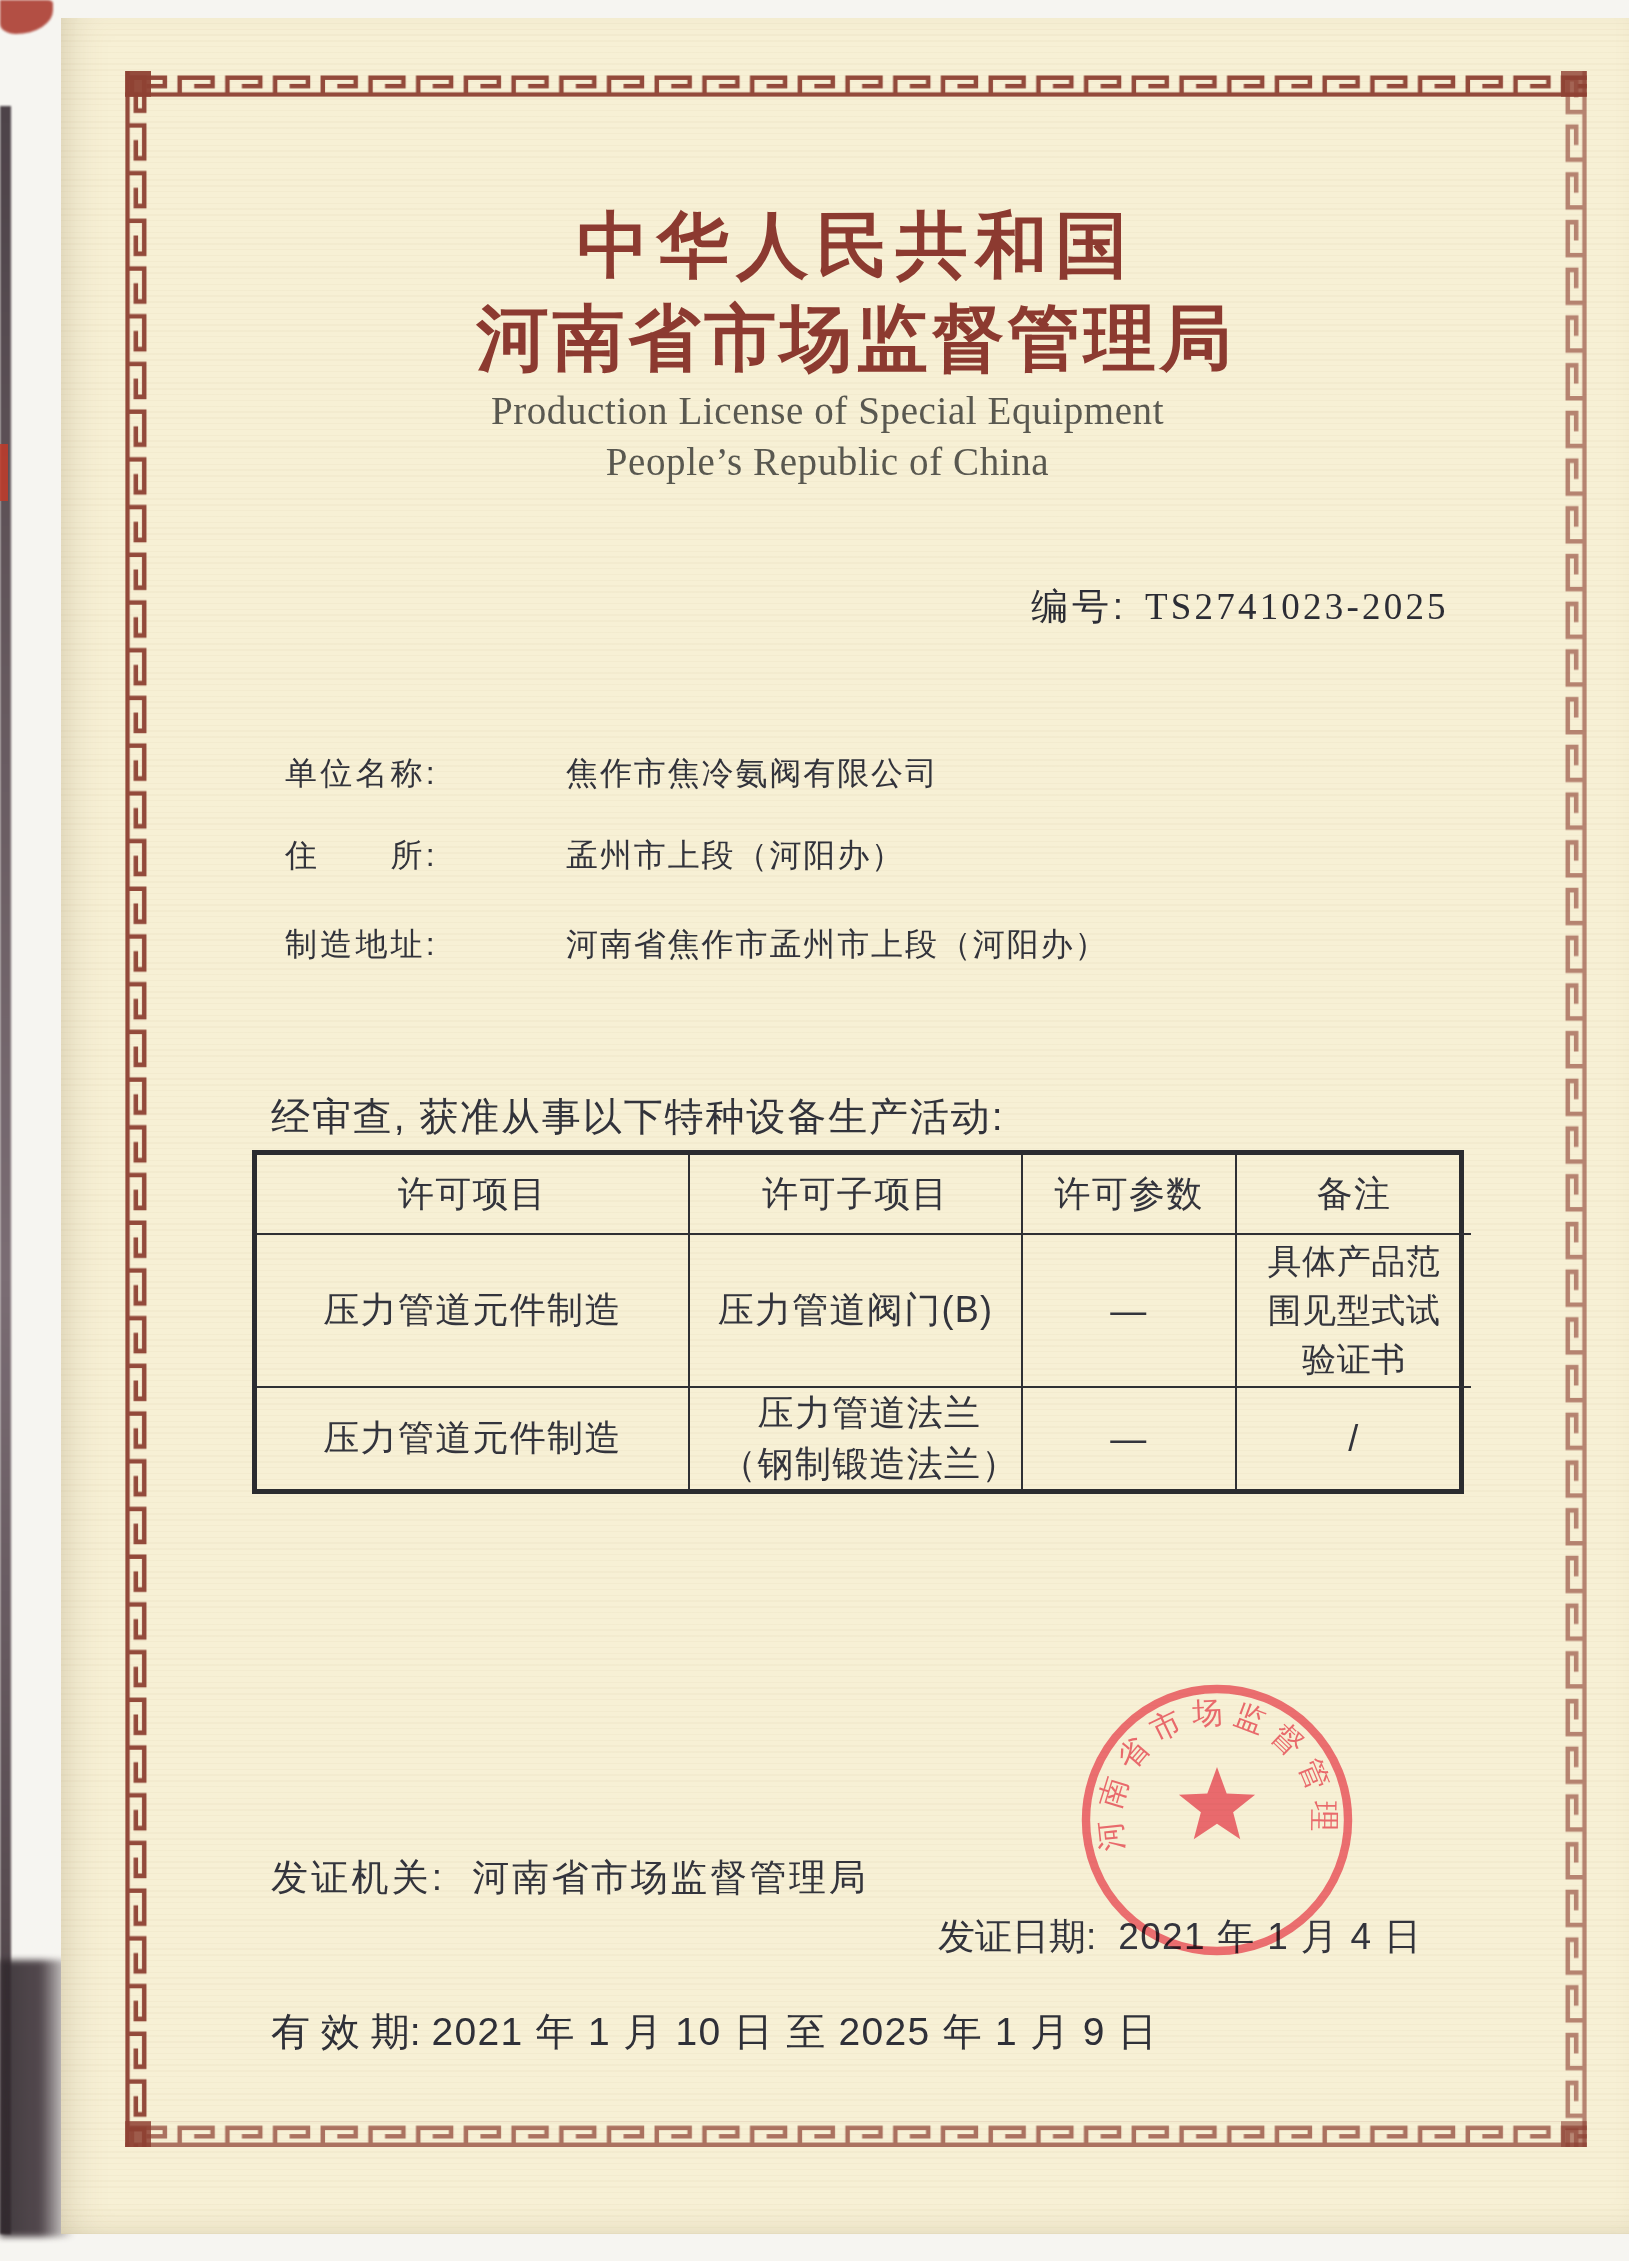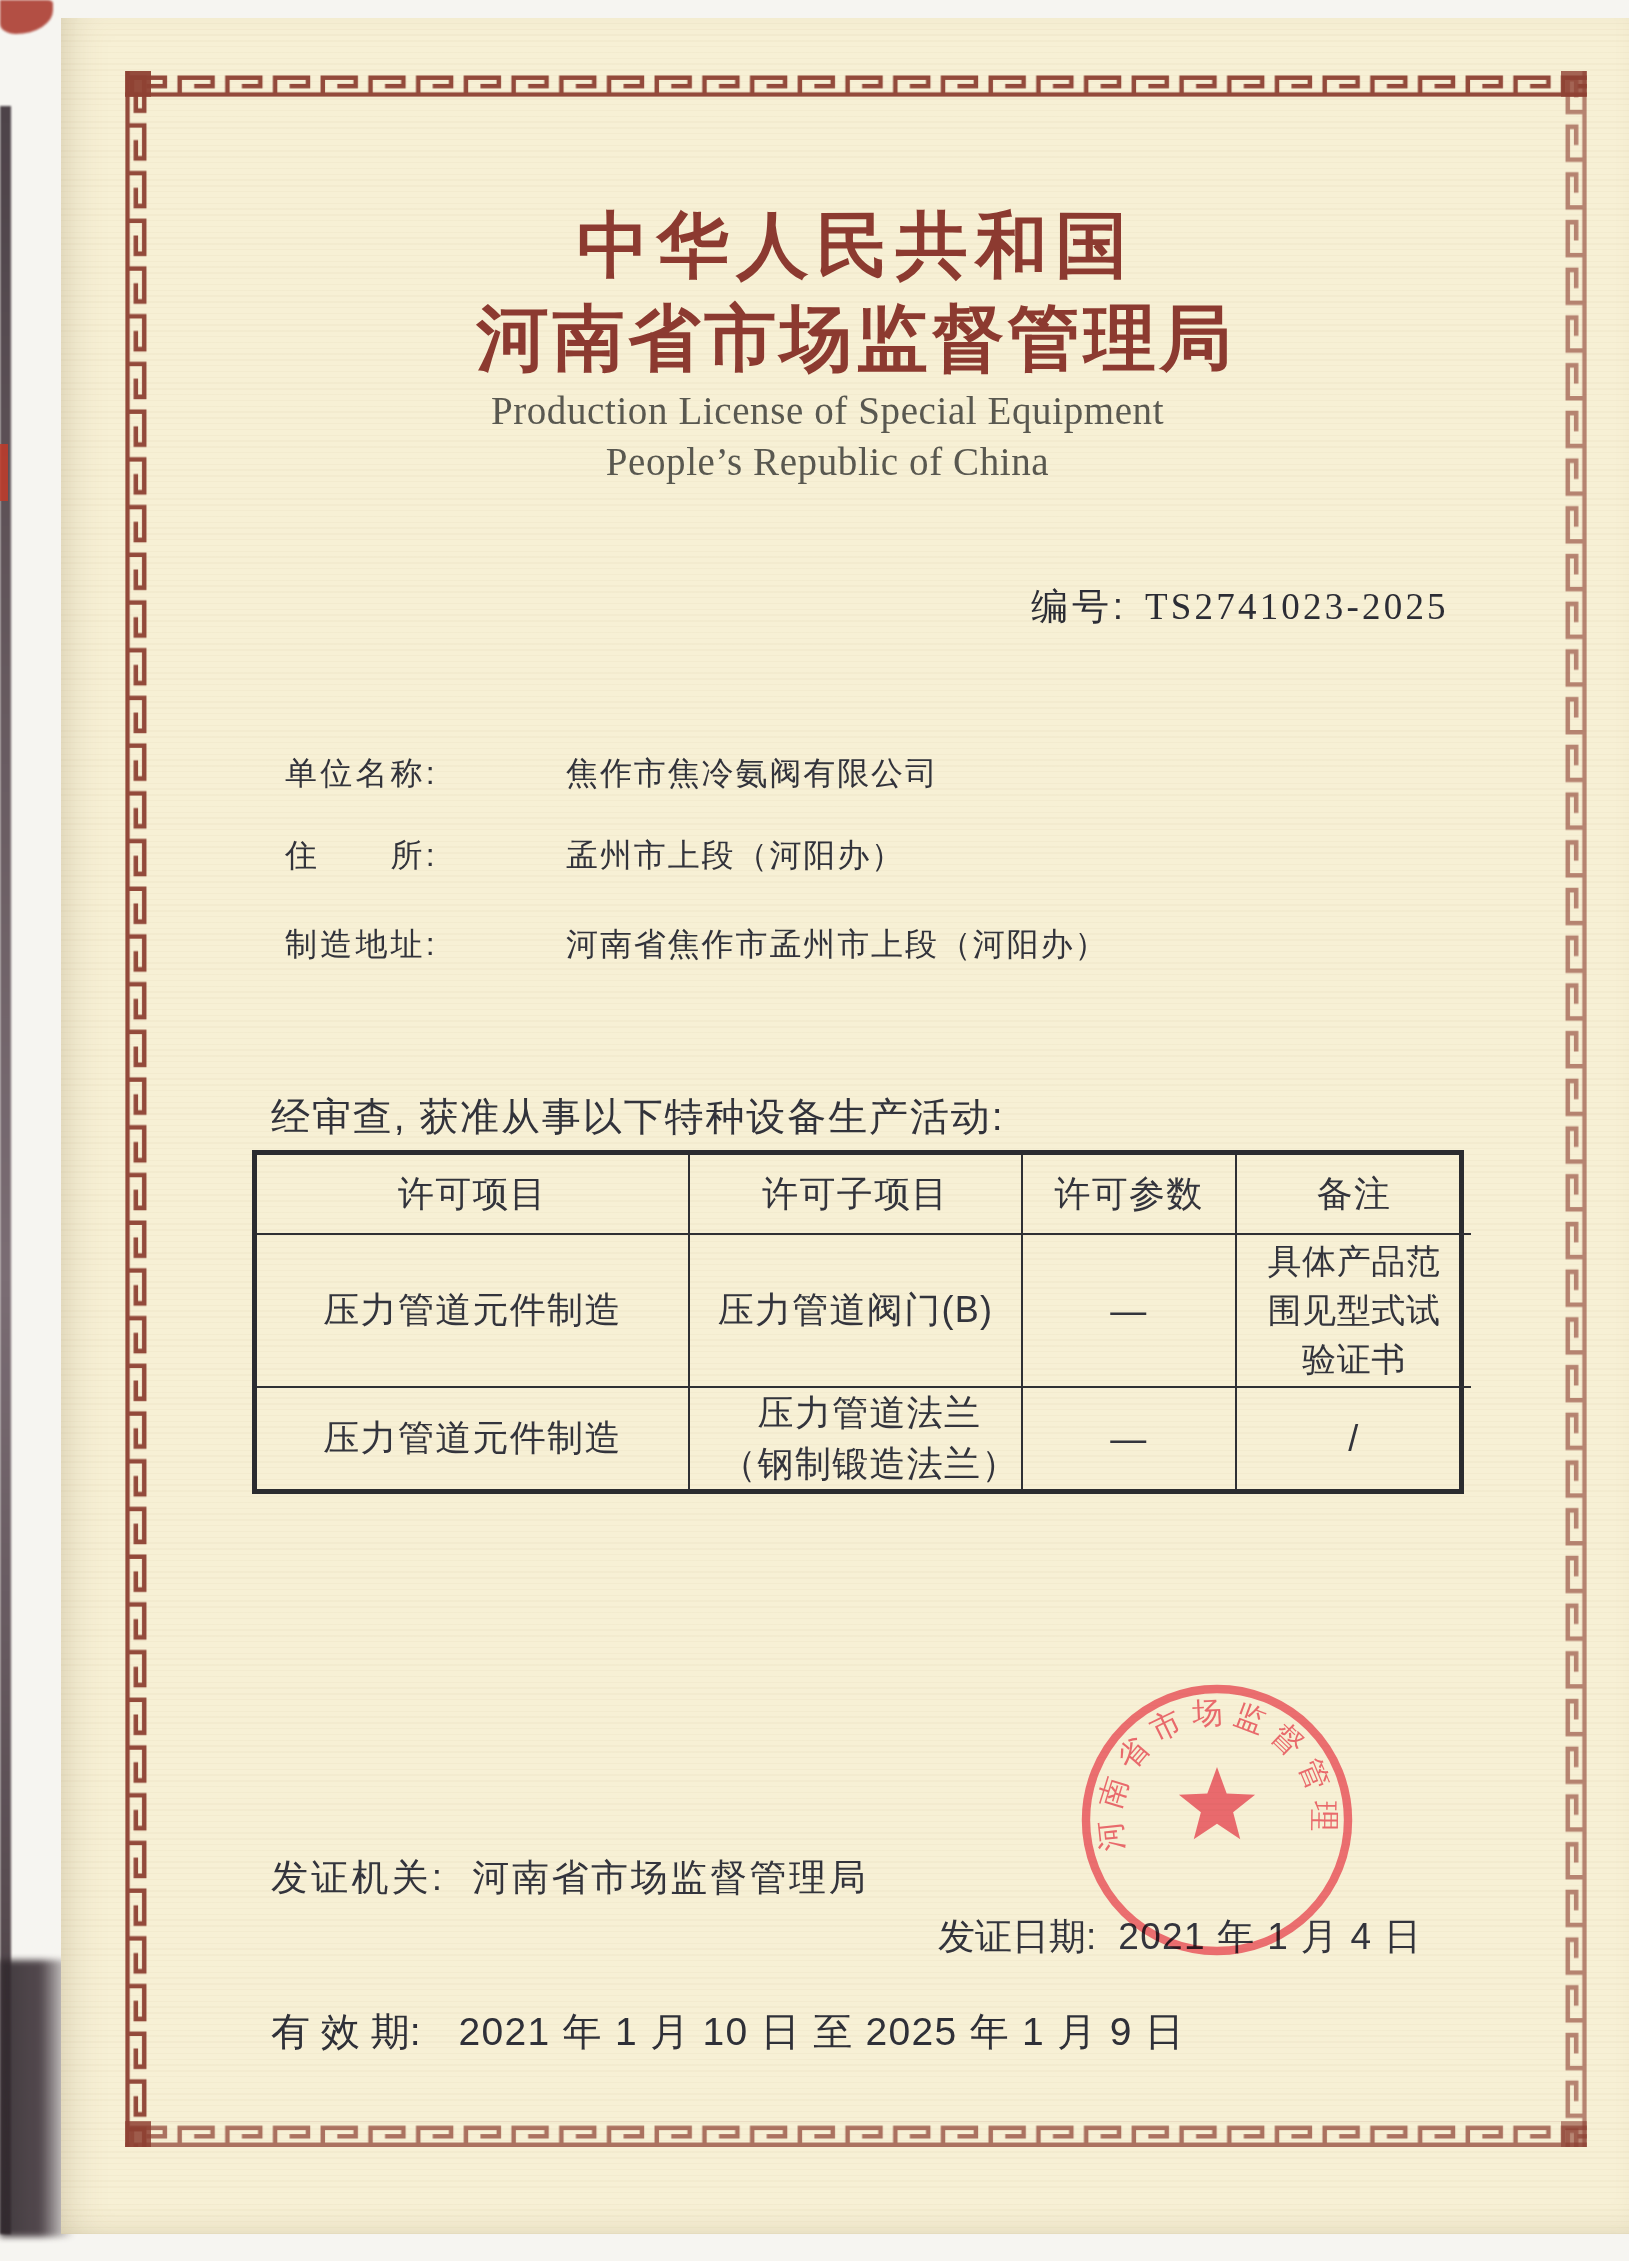--- a/index.html
+++ b/index.html
@@ -47,21 +47,21 @@
   .cv{border-right:2.6px solid #2f3034;}
   .ch{border-bottom:2.6px solid #2f3034;}
   .remark-cell{font-size:34px;line-height:1.45;letter-spacing:0.6px;}
   .sub2{line-height:1.4;margin-left:28px;}
   
   .issuer{position:absolute;left:210px;top:1835px;font-size:37px;color:#33343c;}
   .issuer .lbl{letter-spacing:3.2px;} .issuer .val{margin-left:27px;letter-spacing:2.6px;}
   .issue-date{position:absolute;left:877px;top:1894px;font-size:37px;color:#33343c;}
   .issue-date .val{margin-left:22px;letter-spacing:1.3px;}
   .validity{position:absolute;left:210px;top:1987px;font-size:39px;color:#2f3038;}
-  .validity .val{margin-left:38px;letter-spacing:1.3px;}
+  .validity .val{margin-left:11px;letter-spacing:1.3px;}
   
   .stamp{position:absolute;left:1014px;top:1660px;mix-blend-mode:multiply;opacity:.9;}
 </style>
 </head>
 <body>
 
 <div class="scan">
 
   <div class="strip-left"></div>
   <div class="blotch-bottom-left"></div>

